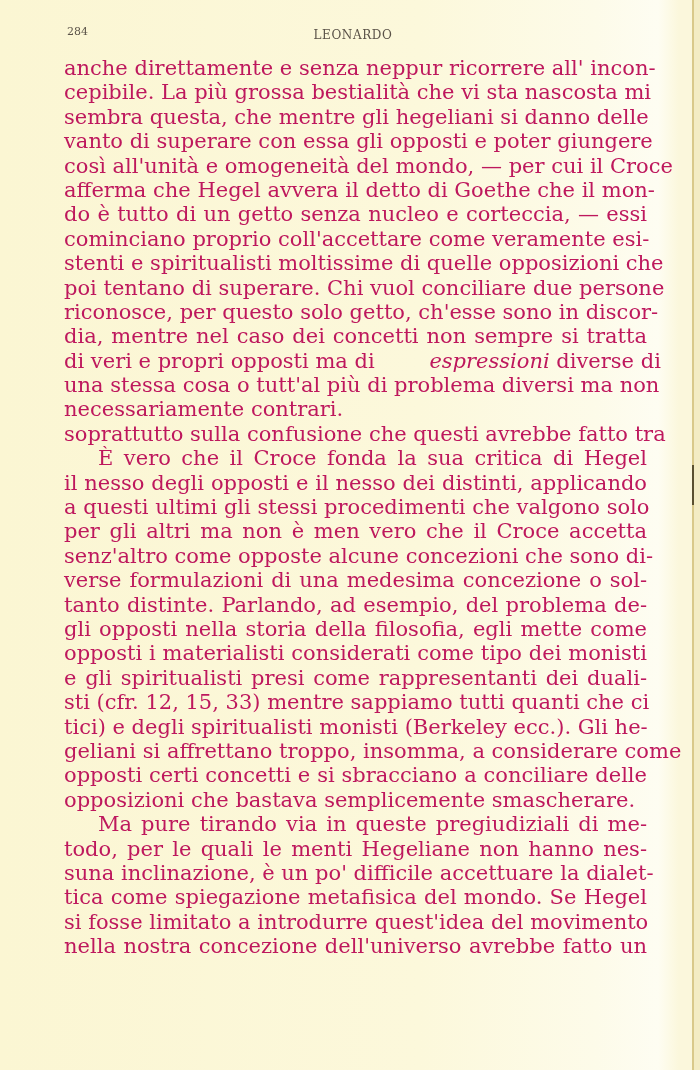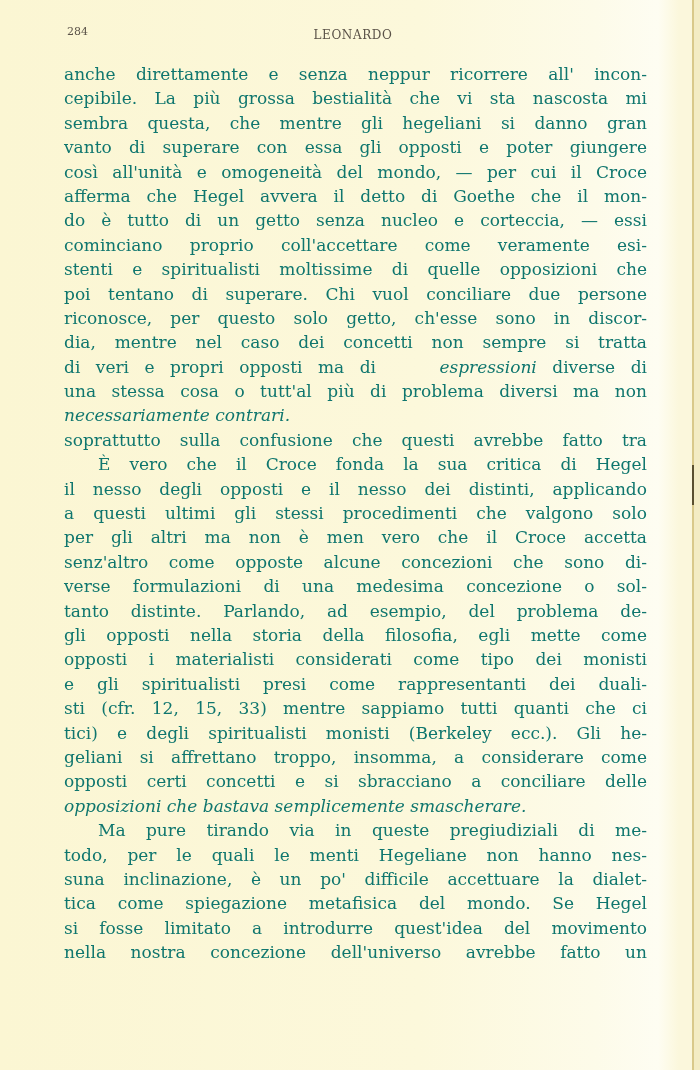--- a/index.html
+++ b/index.html
@@ -56,38 +56,37 @@
       position: absolute;
       left: 0;
       right: 0;
       top: 3px;
       text-align: center;
       font-size: 12px;
       letter-spacing: 0.6px;
     }
     .body-text {
       position: absolute;
-      top: 62px;
+      top: 56px;
       left: 64px;
       width: 583px;
       font-family: "DejaVu Serif", serif;
-      font-size: 17px;
-      color: #0f766e;
+      font-size: 21px;
+      color: #be185d;
     }
     .line {
       height: 24.4px;
       line-height: 24.4px;
       white-space: nowrap;
       text-align: justify;
       text-align-last: justify;
       overflow: visible;
     }
     .line.last {
       text-align-last: left;
-      font-style: italic;
     }
     .line.indent {
       padding-left: 34px;
     }
     .line em {
       margin-left: 48px;
     }
   </style>
 </head>
 <body>
@@ -98,21 +97,21 @@
 
 <div class="running-head">
   <span class="page-number">284</span>
   <span class="running-title">LEONARDO</span>
 </div>
 
 <div class="body-text" id="body-text">
     <div>
       <div class="line">anche direttamente e senza neppur ricorrere all' incon-</div>
       <div class="line">cepibile. La più grossa bestialità che vi sta nascosta mi</div>
-      <div class="line">sembra questa, che mentre gli hegeliani si danno gran</div>
+      <div class="line">sembra questa, che mentre gli hegeliani si danno delle</div>
       <div class="line">vanto di superare con essa gli opposti e poter giungere</div>
       <div class="line">così all'unità e omogeneità del mondo, — per cui il Croce</div>
       <div class="line">afferma che Hegel avvera il detto di Goethe che il mon-</div>
       <div class="line">do è tutto di un getto senza nucleo e corteccia, — essi</div>
       <div class="line">cominciano proprio coll'accettare come veramente esi-</div>
       <div class="line">stenti e spiritualisti moltissime di quelle opposizioni che</div>
       <div class="line">poi tentano di superare. Chi vuol conciliare due persone</div>
       <div class="line">riconosce, per questo solo getto, ch'esse sono in discor-</div>
       <div class="line">dia, mentre nel caso dei concetti non sempre si tratta</div>
       <div class="line">di veri e propri opposti ma di <em>espressioni</em> diverse di</div>

